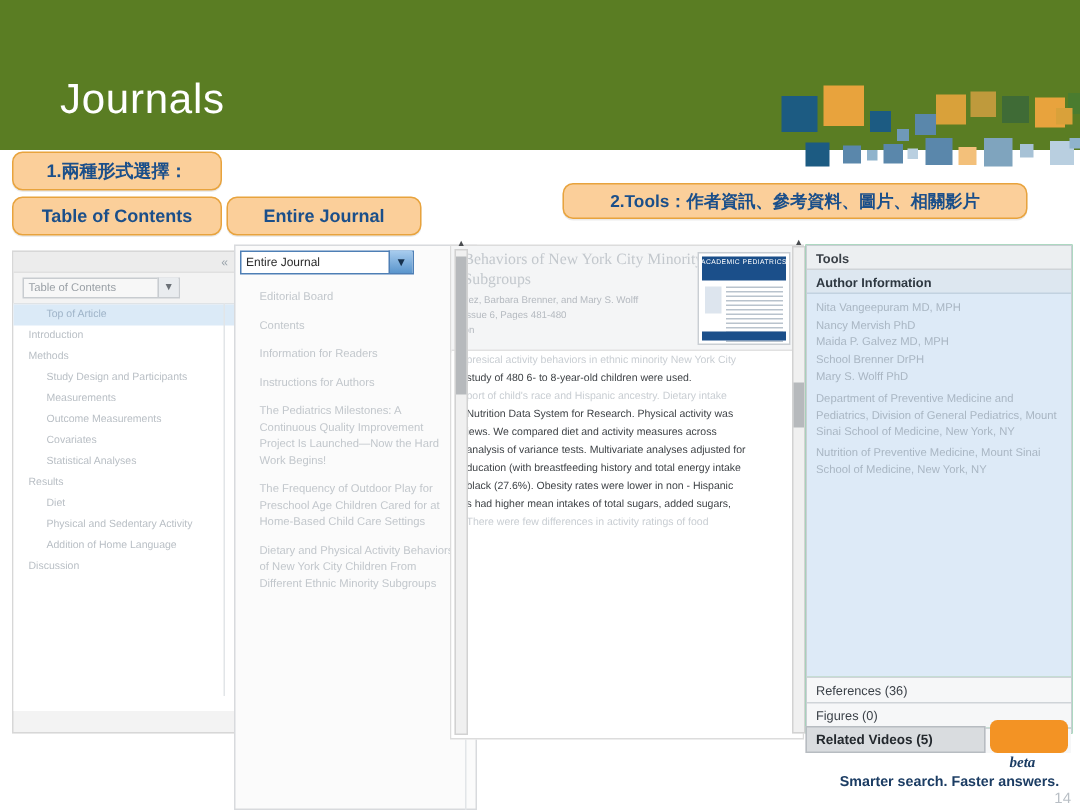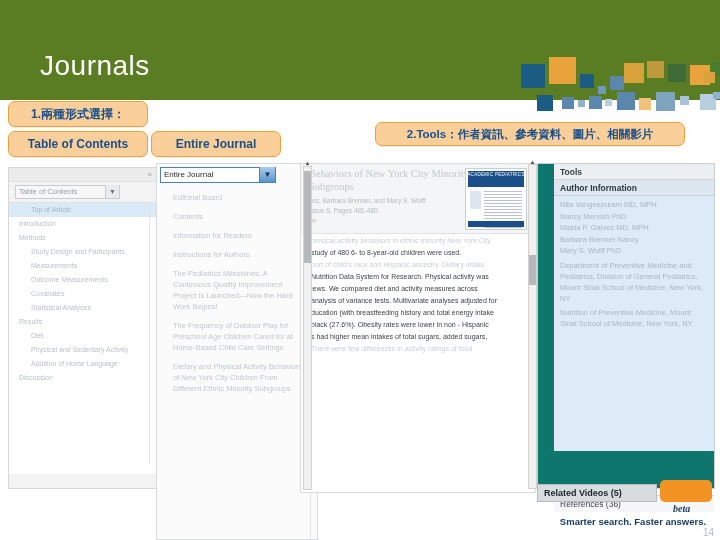--- a/index.html
+++ b/index.html
@@ -169,36 +169,36 @@
     background:#f0f0f0; border:1px solid #d2d2d2;
   }
   #art-scroll .thumb{
     position:absolute; left:0; top:4px; width:100%; height:92px; background:#b6b9bc;
   }
   #art-scroll .up{ position:absolute; left:0; top:-7px; width:100%; font-size:6px; text-align:center; color:#4a4d50; }
 
   
   #tools-panel{
     position:absolute; left:537px; top:5px; width:178px; height:326px;
-    background:#0f766e; border:1px solid #c9ced3;padding-left:16px;
+    background:#22c55e; border:1px solid #c9ced3;
   }
   #tools-head{
     height:16px; background:#eceff1; border-bottom:1px solid #cfd4d8;
     font-size:8.5px; font-weight:bold; color:#3b4148; line-height:16px; padding-left:6px;
   }
   #authinfo-head{
     height:16px; background:#dde7f0; border-bottom:1px solid #c2d2e0;
     font-size:8.5px; font-weight:bold; color:#2d3740; line-height:16px; padding-left:6px;
   }
   #authinfo-body{ background:#ddeaf7; padding:3px 6px 4px 6px; height:255px; overflow:hidden; }
   .auth-name{ font-size:7.5px; color:#a9b6c3; line-height:11.5px; }
   .auth-aff{ font-size:7.5px; color:#a9b6c3; line-height:11px; padding-top:3px; }
   .tool-row{
     height:17px; border-top:1px solid #cfd4d8; background:#f6f7f8;
-    font-size:8.5px; color:#3b4148; line-height:17px; padding-left:6px;margin-top:44px;
+    font-size:8.5px; color:#3b4148; line-height:17px; padding-left:6px;
   }
   #tools-scroll{
     position:absolute; left:528px; top:6px; width:9px; height:325px;
     background:#f0f0f0; border:1px solid #d2d2d2;
   }
   #tools-scroll .thumb{ position:absolute; left:0; top:90px; width:100%; height:30px; background:#b6b9bc; }
   #tools-scroll .up{ position:absolute; left:0; top:-6px; width:100%; font-size:6px; text-align:center; color:#4a4d50; }
 
   
   #related-videos{
@@ -357,21 +357,21 @@
     <div class="up">▲</div>
     <div class="thumb"></div>
   </div>
   <div id="tools-panel">
     <div id="tools-head">Tools</div>
     <div id="authinfo-head">Author Information</div>
     <div id="authinfo-body">
         <div class="auth-name">Nita Vangeepuram MD, MPH</div>
         <div class="auth-name">Nancy Mervish PhD</div>
         <div class="auth-name">Maida P. Galvez MD, MPH</div>
-        <div class="auth-name">Barbara Brenner Nancy</div>
+        <div class="auth-name">School Brenner DrPH</div>
         <div class="auth-name">Mary S. Wolff PhD</div>
         <div class="auth-aff">Department of Preventive Medicine and Pediatrics, Division of General Pediatrics, Mount Sinai School of Medicine, New York, NY</div>
         <div class="auth-aff">Nutrition of Preventive Medicine, Mount Sinai School of Medicine, New York, NY</div>
       </div>
     <div id="tool-rows">
         <div class="tool-row">References (36)</div>
         <div class="tool-row">Figures (0)</div>
         <div class="tool-row">Related Videos (5)</div>
       </div>
   </div>

